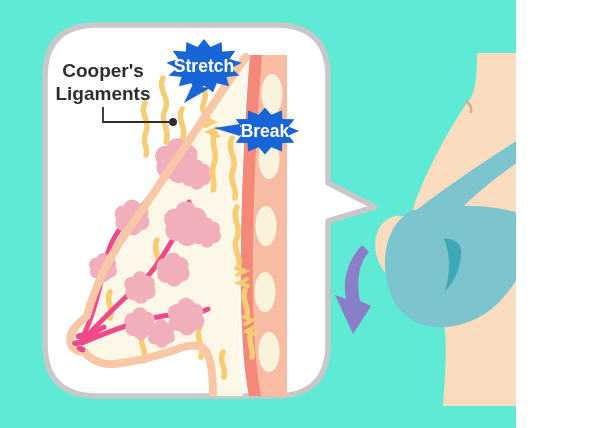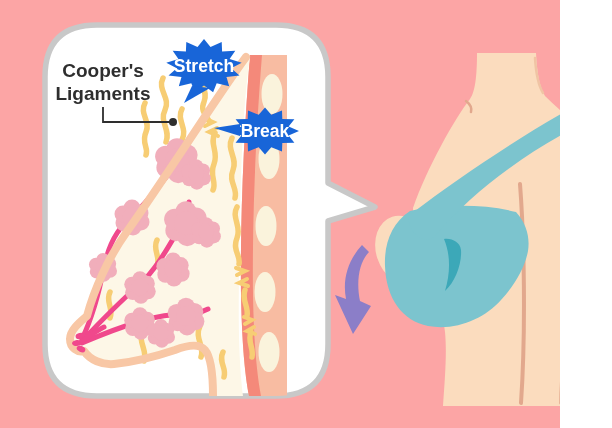--- a/index.html
+++ b/index.html
@@ -1,16 +1,16 @@
 <!DOCTYPE html>
 <html><head>
 <meta charset="utf-8">
 <style>
   html,body{margin:0;padding:0;background:#ffffff;}
-  .stage{position:relative;width:560px;height:428px;background:#fca5a5;overflow:hidden;
+  .stage{position:relative;width:516px;height:428px;background:#5eead4;overflow:hidden;
          font-family:"Liberation Sans",sans-serif;}
   svg{position:absolute;left:0;top:0;}
   
   .bubble{fill:#ffffff;stroke:#C8C8C8;stroke-width:5.5;stroke-linejoin:round;}
   .tissue{fill:#FDF7E7;}
   .skinline{fill:none;stroke:#F8C7A5;stroke-width:8;stroke-linecap:round;stroke-linejoin:round;}
   .wall-light{fill:#F8BCA2;}
   .wall-dark{fill:#F4897A;}
   .rib-oval{fill:#FAF3DC;}
   .lig{fill:none;stroke:#F7CD74;stroke-width:5.5;stroke-linecap:round;}

